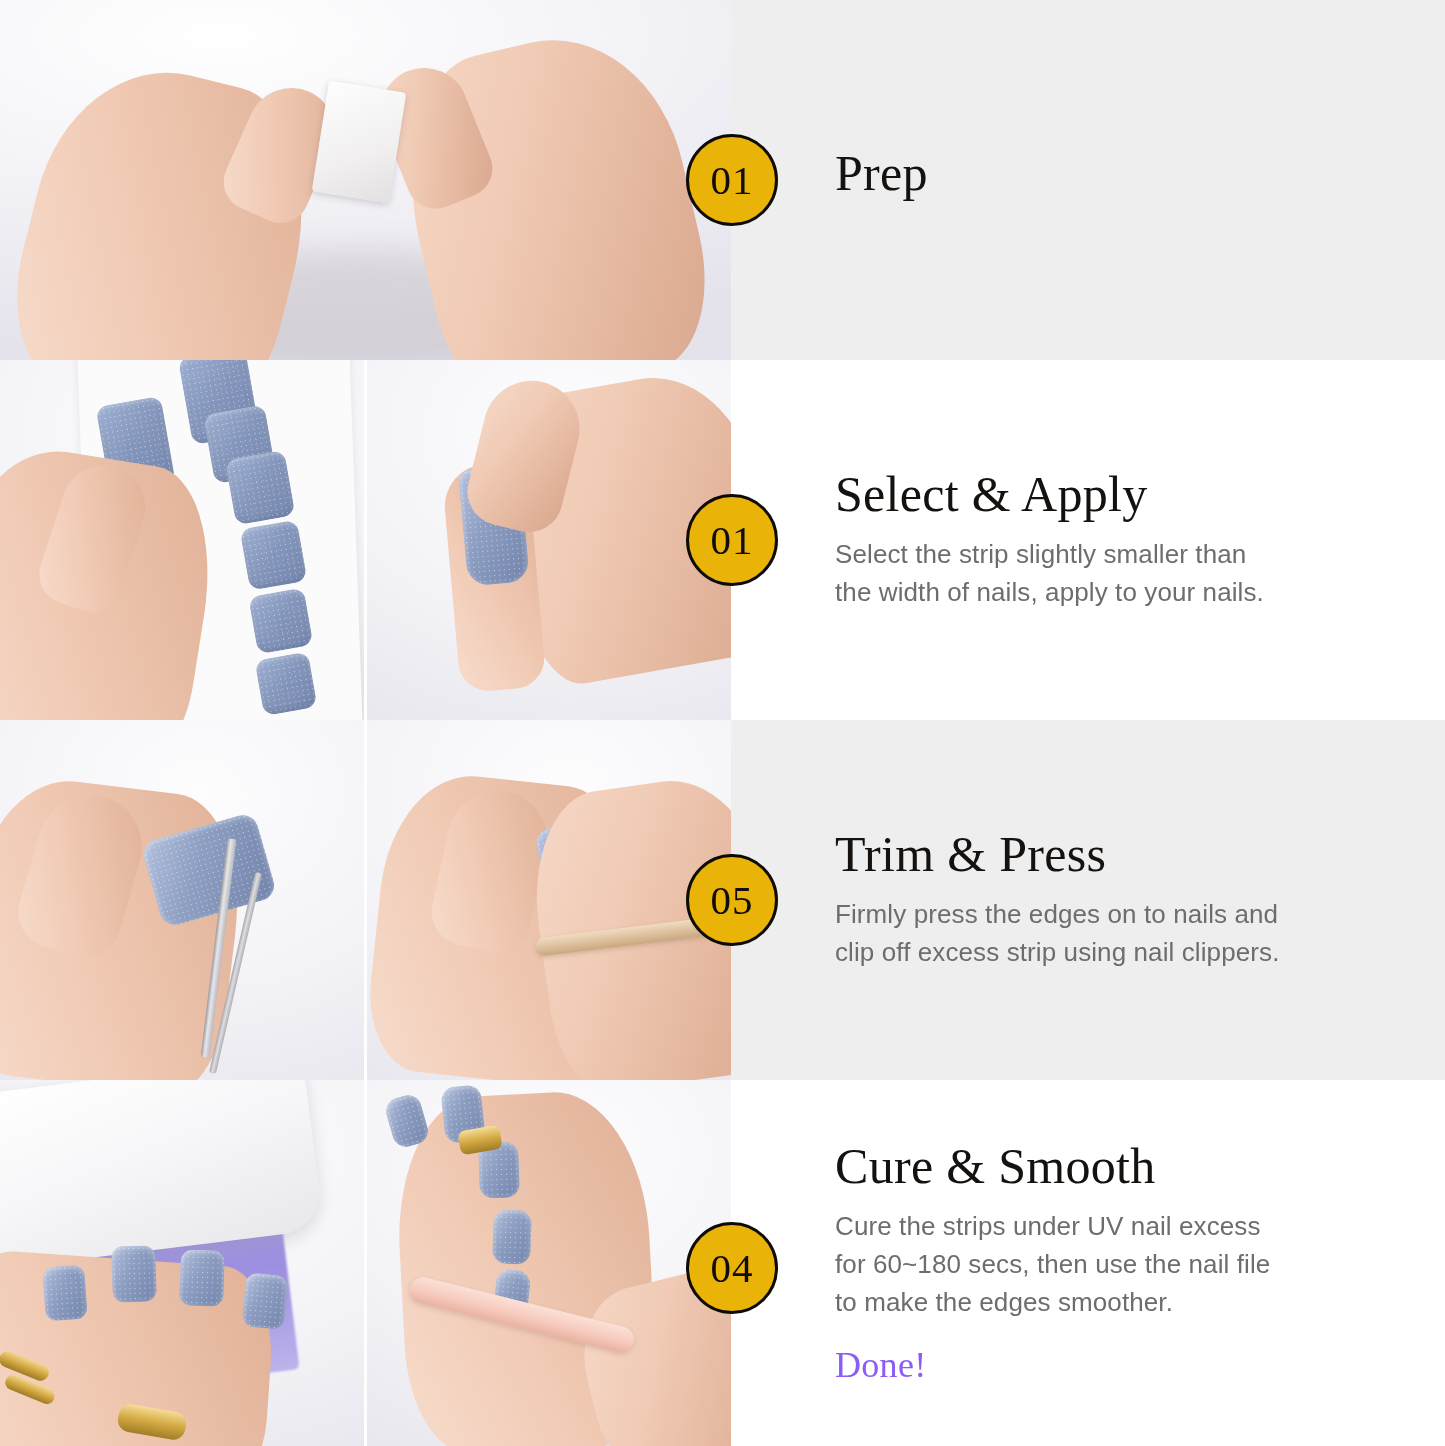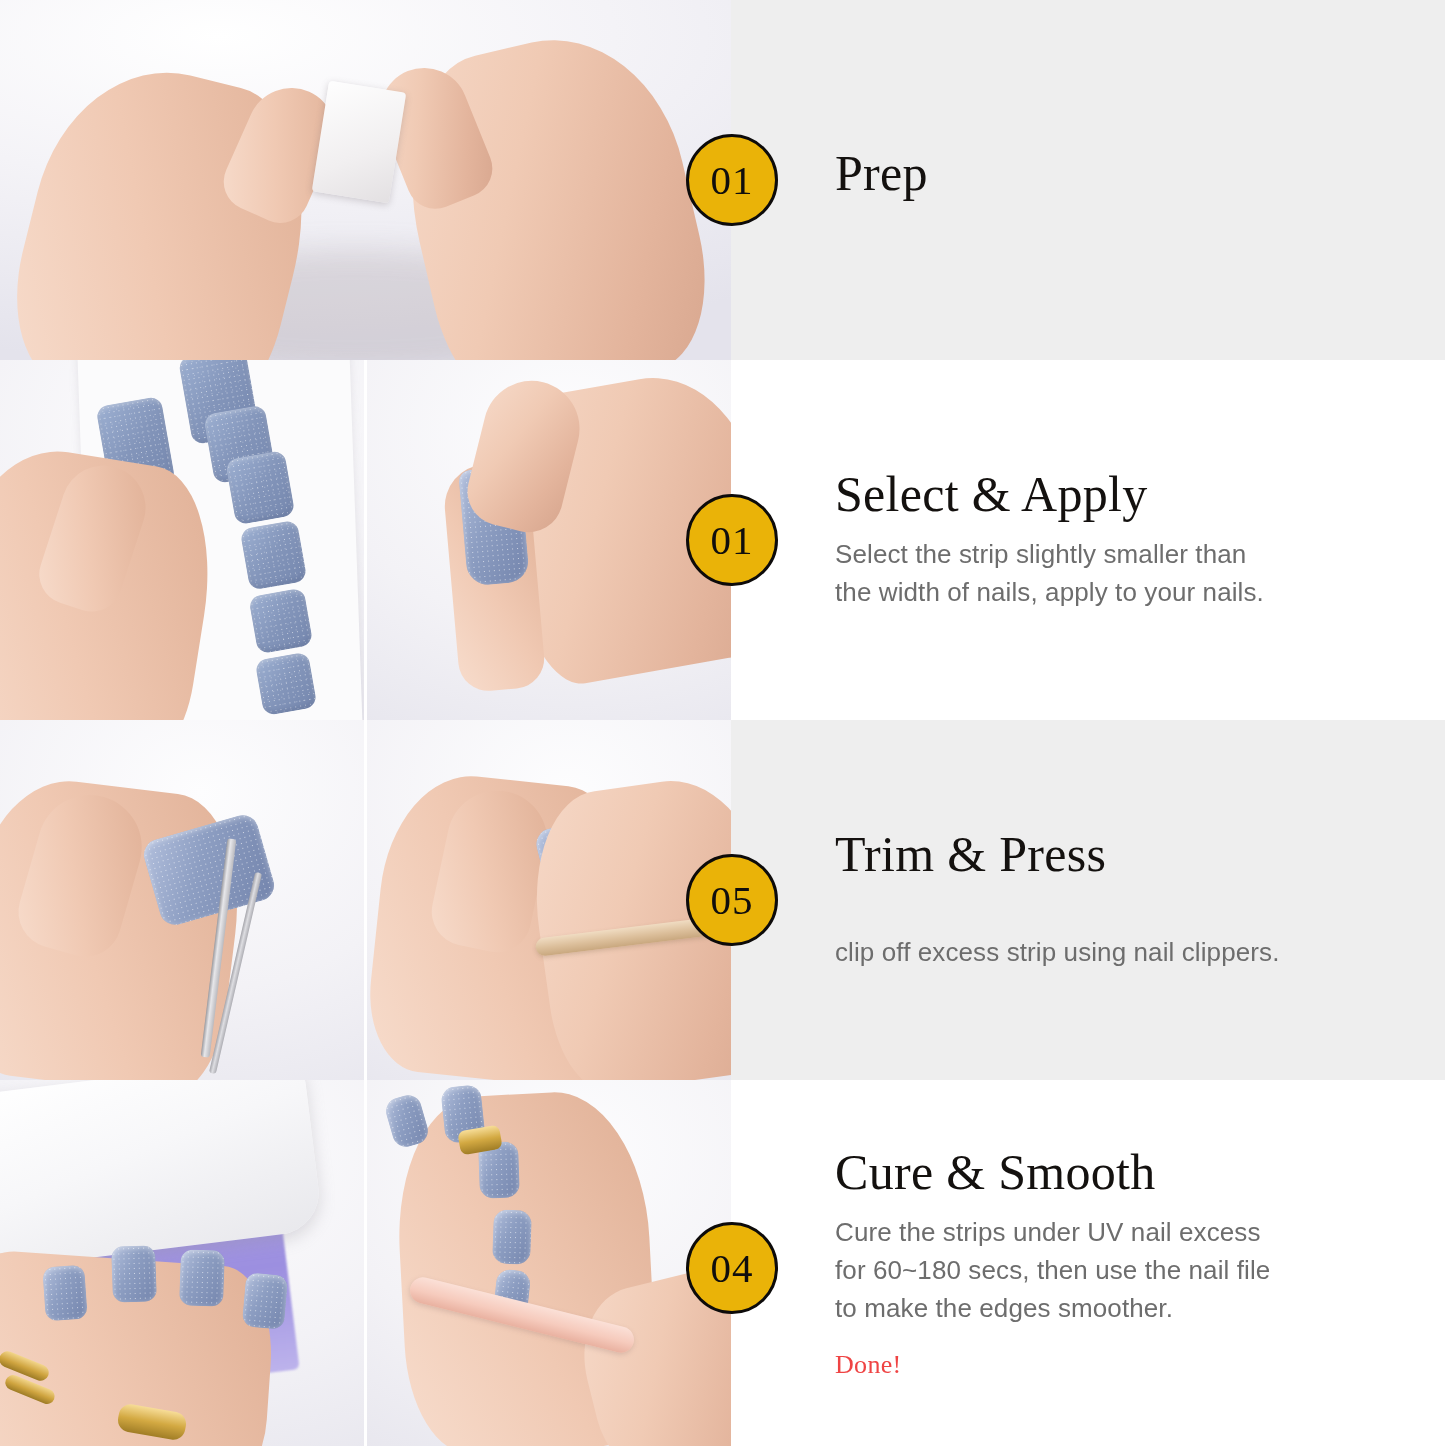--- a/index.html
+++ b/index.html
@@ -25,21 +25,21 @@
   .step-title{
     font-family:"Liberation Serif", serif;
     font-size:50px;line-height:1.05;color:#14110f;font-weight:400;
     letter-spacing:.3px;margin:0 0 14px 0;
   }
   .step-desc{
     font-size:26px;line-height:1.48;color:#6d6d6d;font-weight:400;margin:0;letter-spacing:.1px;
   }
   .step-done{
     font-family:"Liberation Serif", serif;
-    font-size:26px;color:#ef4444;margin:22px 0 0 0;letter-spacing:.3px;
+    font-size:36px;color:#8b5cf6;margin:22px 0 0 0;letter-spacing:.3px;
   }
 
   
   .badge{
     position:absolute;left:686px;width:92px;height:92px;border-radius:50%;
     background:#eab308;border:3px solid #0d0b0a;
     display:flex;align-items:center;justify-content:center;
     font-family:"Liberation Serif", serif;font-size:41px;color:#100e0d;
     z-index:12;box-sizing:border-box;letter-spacing:1px;
   }
@@ -218,21 +218,21 @@
         <div class="skin skin-l r3b-hand"></div>
         <div class="skin skin-l r3b-thumb"></div>
         <div class="nail-blue r3b-nail"></div>
         <div class="skin r3b-hand2"></div>
         <div class="r3b-stick"></div>
       </div>
     </div>
     <div class="textcol">
       <h2 class="step-title">Trim &amp; Press</h2>
       <p class="step-desc">
-        <br>
+        <span>Firmly press the edges on to nails and</span><br>
         <span>clip off excess strip using nail clippers.</span>
       </p>
     </div>
     <div class="badge" style="top:134px;">05</div>
   </div>
 
   <div class="row row-white" style="height:366px;justify-content:space-between;">
     <div class="photos">
       <div class="panel">
         <div class="bg-studio2"></div>

